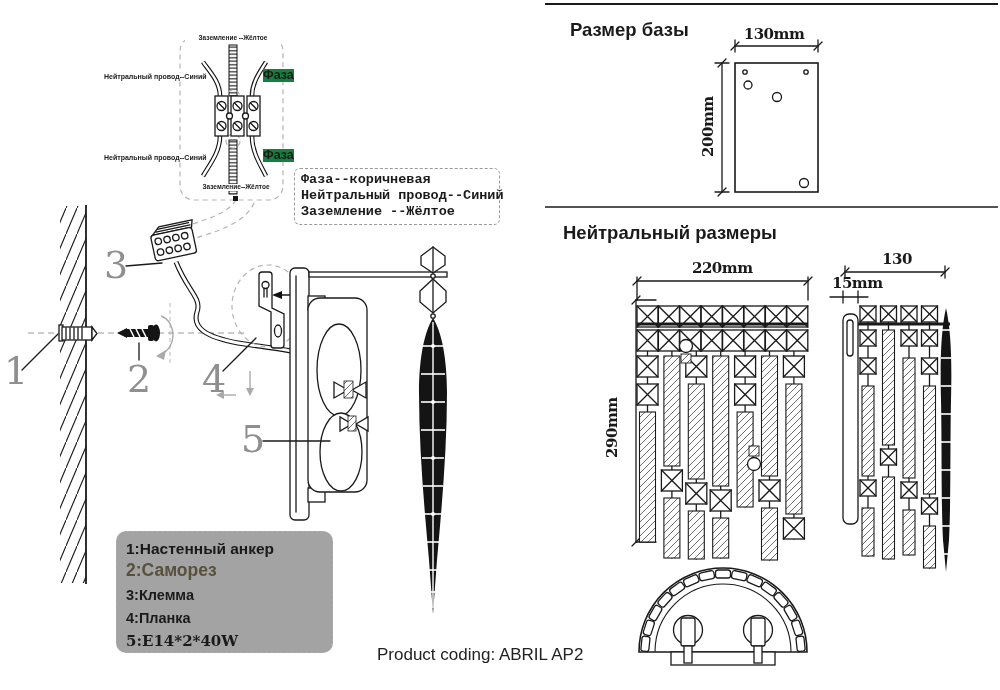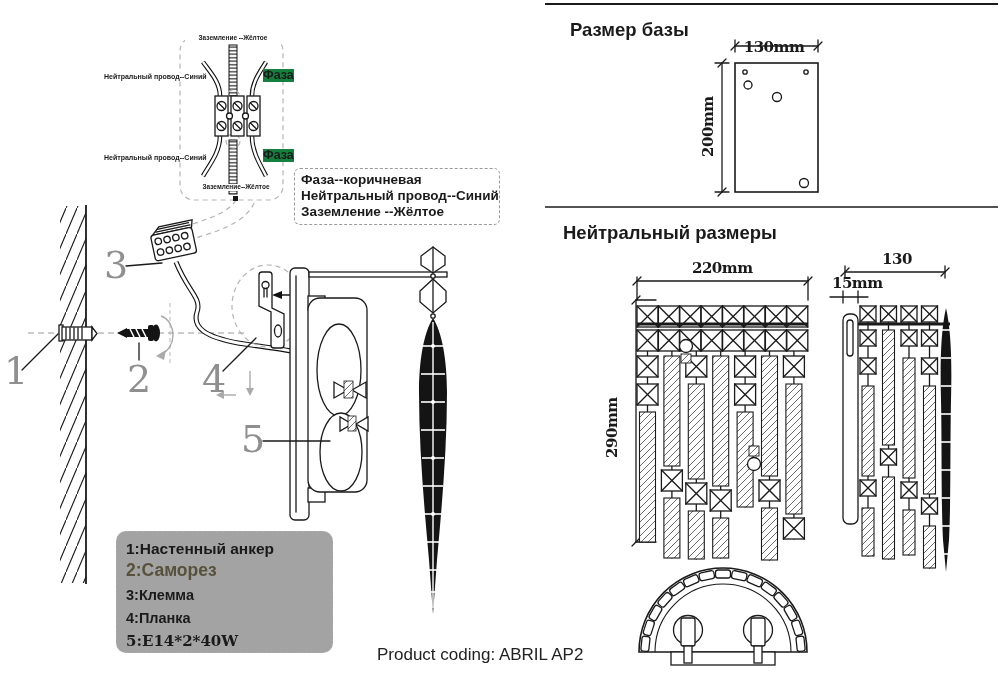--- a/index.html
+++ b/index.html
@@ -9,21 +9,21 @@
   .lbl { position:absolute; white-space:nowrap; line-height:1.05; }
   .tiny  { font-size:6.5px; font-weight:bold; background:#fff; padding:0 1px; }
   .small { font-size:7px; font-weight:bold; background:#fff; padding:0 1px; }
   .phase { font-size:12.5px; font-weight:bold; background:#15803d; }
   .title { font-size:18.5px; font-weight:bold; }
   .dim   { font-family:"DejaVu Serif", serif; font-size:15px; font-weight:bold; letter-spacing:-0.5px; text-align:center; }
   .rot   { transform:rotate(-90deg); transform-origin:center; }
   .pnum  { font-family:"DejaVu Serif", serif; font-size:38px; color:#8f8f8f; line-height:1; }
   .infobox { position:absolute; left:294px; top:168px; width:192px; border:1.6px dashed #9a9a9a;
              border-radius:6px; padding:3px 6px 4px 6px; background:#fff; }
-  .infobox .l { font-size:13.5px; font-weight:bold; line-height:16px; white-space:nowrap; }
+  .infobox .l { font-size:13.5px; font-weight:bold; line-height:16px; white-space:nowrap;font-family:Liberation Mono, monospace; }
   .legendbox { position:absolute; left:116px; top:531px; width:215px; height:120px;
                border:1.6px dashed #ababab; border-radius:10px; background:#a3a3a3; }
   .legendbox .li { position:absolute; left:9px; white-space:nowrap; font-weight:bold; }
   .li1 { top:8px;  font-size:15.5px; }
   .li2 { top:28px; font-size:17.5px; color:#57503b; }
   .li3 { top:55px; font-size:14.5px; }
   .li4 { top:78px; font-size:14.5px; }
   .li5 { top:100px; font-size:15px; font-family:"DejaVu Serif", serif; }
   .coding { font-size:17px; color:#222; }
   
@@ -452,21 +452,21 @@
 
 <div class="legendbox">
   <div class="li li1">1:Настенный анкер</div>
   <div class="li li2">2:Саморез</div>
   <div class="li li3">3:Клемма</div>
   <div class="li li4">4:Планка</div>
   <div class="li li5">5:E14*2*40W</div>
 </div>
 
 <div class="lbl title" style="left:570px; top:20px;">Размер базы</div>
-<div class="lbl dim" style="left:742px; top:40px; width:64px;">130mm</div>
+<div class="lbl dim" style="left:742px; top:27px; width:64px;">130mm</div>
 <div class="lbl dim rot" style="left:679px; top:119px; width:60px;">200mm</div>
 
 <div class="lbl title" style="left:563px; top:223px;">Нейтральный размеры</div>
 <div class="lbl dim" style="left:692px; top:261px; width:60px;">220mm</div>
 <div class="lbl dim rot" style="left:583px; top:420px; width:60px;">290mm</div>
 <div class="lbl dim" style="left:875px; top:252px; width:44px;">130</div>
 <div class="lbl dim" style="left:832px; top:276px; width:46px; text-align:left;">15mm</div>
 
 <div class="lbl coding" style="left:377px; top:646px;">Product coding: ABRIL AP2</div>
 

